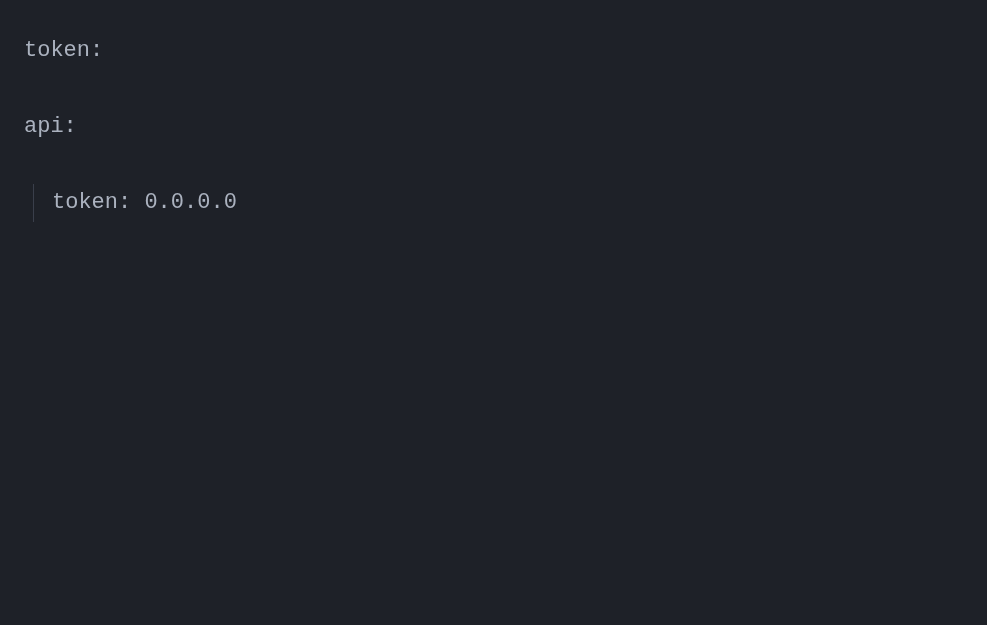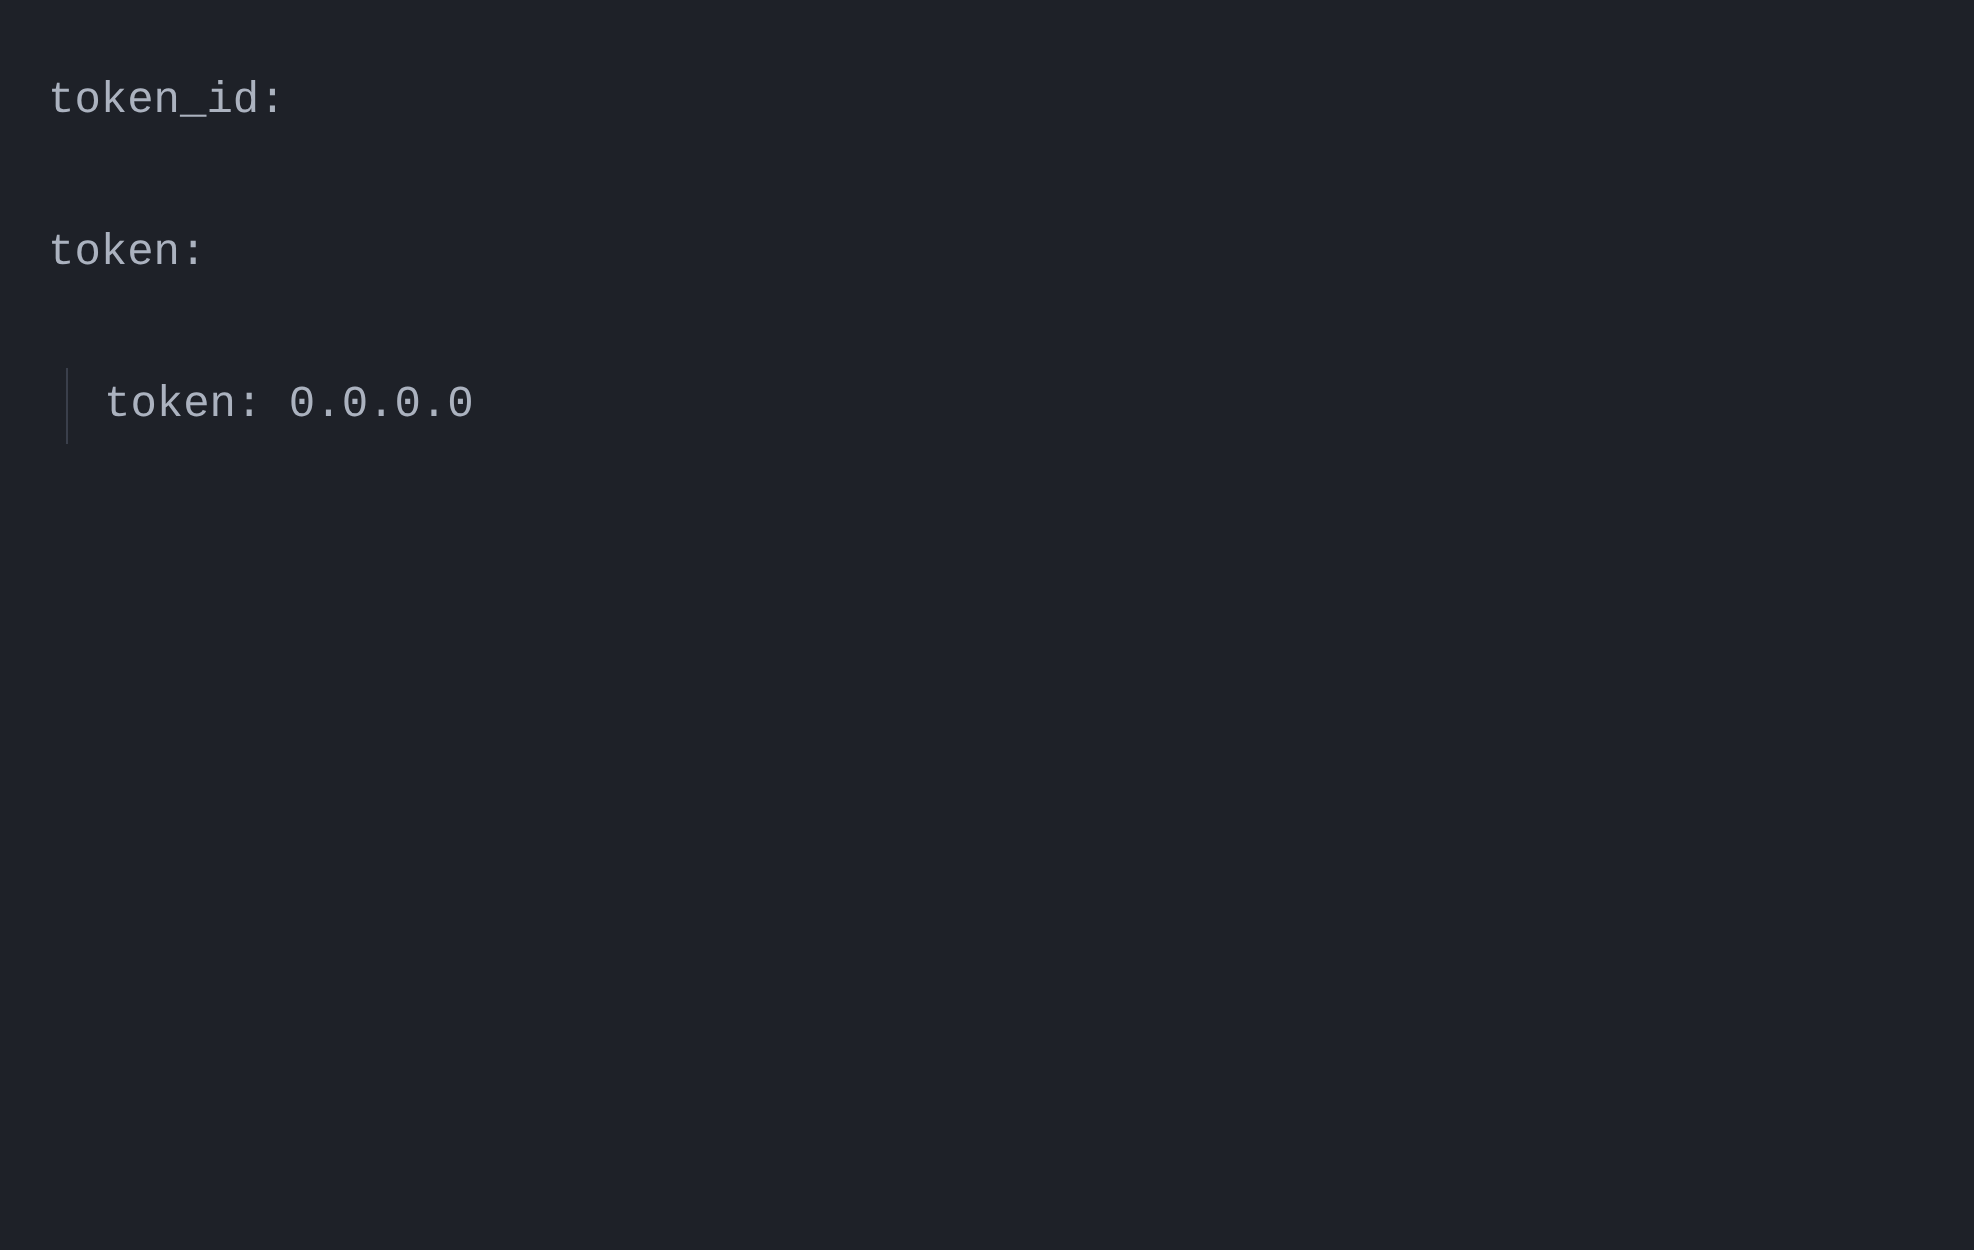--- a/index.html
+++ b/index.html
@@ -30,22 +30,22 @@
     top: 0;
     bottom: 0;
     width: 1px;
     background: #3a3f4b;
   }
 </style>
 </head>
 <body>
 
 <div class="code">
-<div class="line">token_id:</div>
 <div class="line">token:</div>
+<div class="line">api:</div>
 <div class="indent1">token: 0.0.0.0</div>
 
 
 
 
 
 
 
 
 </div>

